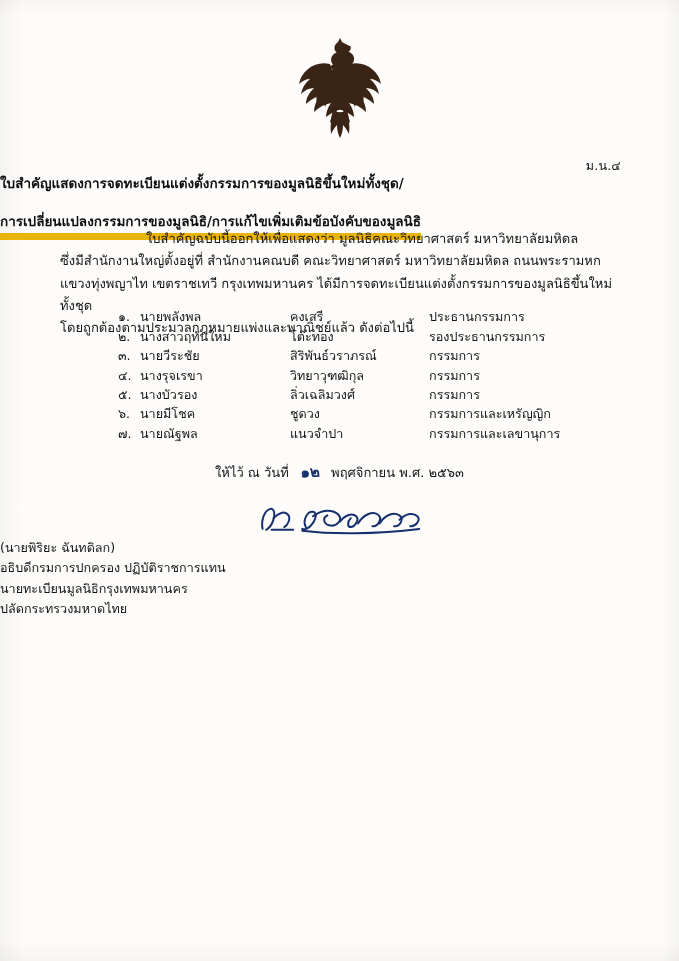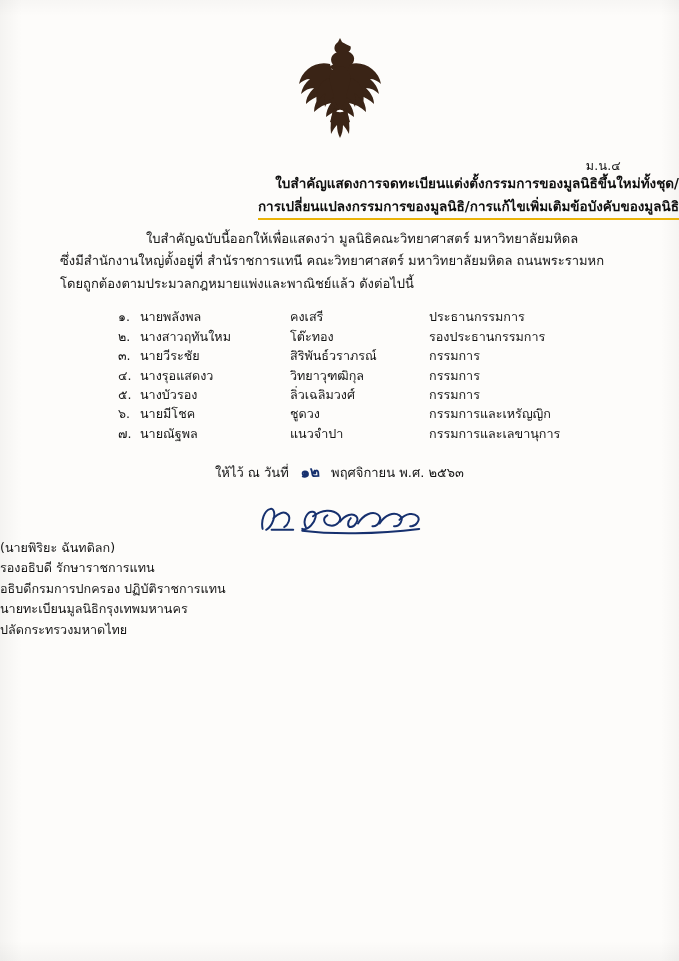--- a/index.html
+++ b/index.html
@@ -56,36 +56,36 @@
     font-size: 12.5px;
     letter-spacing: 0.2px;
     color: #111;
   }
 
   
   #title-block {
     position: absolute;
     left: 0; right: 0;
     top: 173px;
-    text-align: right;
+    text-align: left;
   }
   #title-line1 {
     font-size: 13.5px;
     font-weight: bold;
     color: #0f0f0f;
     line-height: 1.5;
   }
   #title-line2 {
     font-size: 13.5px;
     font-weight: bold;
     color: #0f0f0f;
     line-height: 1.5;
-    margin-top: 3px;
+    margin-top: 18px;
     display: inline-block;
-    border-bottom: 2px solid #eab308;
+    border-bottom: 7px solid #eab308;
     padding-bottom: 1px;
   }
 
   
   #body-para {
     position: absolute;
     left: 60px;
     right: 60px;
     top: 228px;
     font-size: 13px;
@@ -192,21 +192,22 @@
 
   <div id="doc-code">ม.น.๔</div>
 
   <div id="title-block">
     <div id="title-line1">ใบสำคัญแสดงการจดทะเบียนแต่งตั้งกรรมการของมูลนิธิขึ้นใหม่ทั้งชุด/</div>
     <div><span id="title-line2">การเปลี่ยนแปลงกรรมการของมูลนิธิ/การแก้ไขเพิ่มเติมข้อบังคับของมูลนิธิ</span></div>
   </div>
 
   <div id="body-para">
     <div><span class="indent"></span><span>ใบสำคัญฉบับนี้ออกให้เพื่อแสดงว่า มูลนิธิคณะวิทยาศาสตร์ มหาวิทยาลัยมหิดล</span></div>
-    <div>ซึ่งมีสำนักงานใหญ่ตั้งอยู่ที่ สำนัราชการแทนี คณะวิทยาศาสตร์ มหาวิทยาลัยมหิดล ถนนพระรามหก</div>
+    <div>ซึ่งมีสำนักงานใหญ่ตั้งอยู่ที่ สำนักงานคณบดี คณะวิทยาศาสตร์ มหาวิทยาลัยมหิดล ถนนพระรามหก</div>
+    <div>แขวงทุ่งพญาไท เขตราชเทวี กรุงเทพมหานคร ได้มีการจดทะเบียนแต่งตั้งกรรมการของมูลนิธิขึ้นใหม่ทั้งชุด</div>
     <div>โดยถูกต้องตามประมวลกฎหมายแพ่งและพาณิชย์แล้ว ดังต่อไปนี้</div>
   </div>
 
   <table id="committee">
     <tbody>
       <tr>
         <td class="c-num">๑.</td>
         <td class="c-name">นายพลังพล</td>
         <td class="c-surname">คงเสรี</td>
         <td class="c-role">ประธานกรรมการ</td>
@@ -218,21 +219,21 @@
         <td class="c-role">รองประธานกรรมการ</td>
       </tr>
       <tr>
         <td class="c-num">๓.</td>
         <td class="c-name">นายวีระชัย</td>
         <td class="c-surname">สิริพันธ์วราภรณ์</td>
         <td class="c-role">กรรมการ</td>
       </tr>
       <tr>
         <td class="c-num">๔.</td>
-        <td class="c-name">นางรุอแสดงว</td>
+        <td class="c-name">นางรุจเรขา</td>
         <td class="c-surname">วิทยาวุฑฒิกุล</td>
         <td class="c-role">กรรมการ</td>
       </tr>
       <tr>
         <td class="c-num">๕.</td>
         <td class="c-name">นางบัวรอง</td>
         <td class="c-surname">ลิ่วเฉลิมวงศ์</td>
         <td class="c-role">กรรมการ</td>
       </tr>
       <tr>
@@ -268,19 +269,18 @@
         <path d="M120 26 C126 16 136 12 142 16 C148 20 142 30 136 29"></path>
         <path d="M144 26 C150 16 160 13 166 17 C172 21 166 30 160 29"></path>
         <path d="M166 22 C174 14 182 14 186 18 C190 22 184 30 178 29"></path>
         <path d="M58 34 C90 38 140 38 188 32"></path>
       </g>
     </svg>
   </div>
 
   <div id="signer">
     <div>(นายพิริยะ ฉันทดิลก)</div>
-    <div>รองอธิบดี รักษาราชการแทน</div>
     <div>อธิบดีกรมการปกครอง ปฏิบัติราชการแทน</div>
     <div>นายทะเบียนมูลนิธิกรุงเทพมหานคร</div>
     <div>ปลัดกระทรวงมหาดไทย</div>
   </div>
 
 </div>
 
 </body></html>

